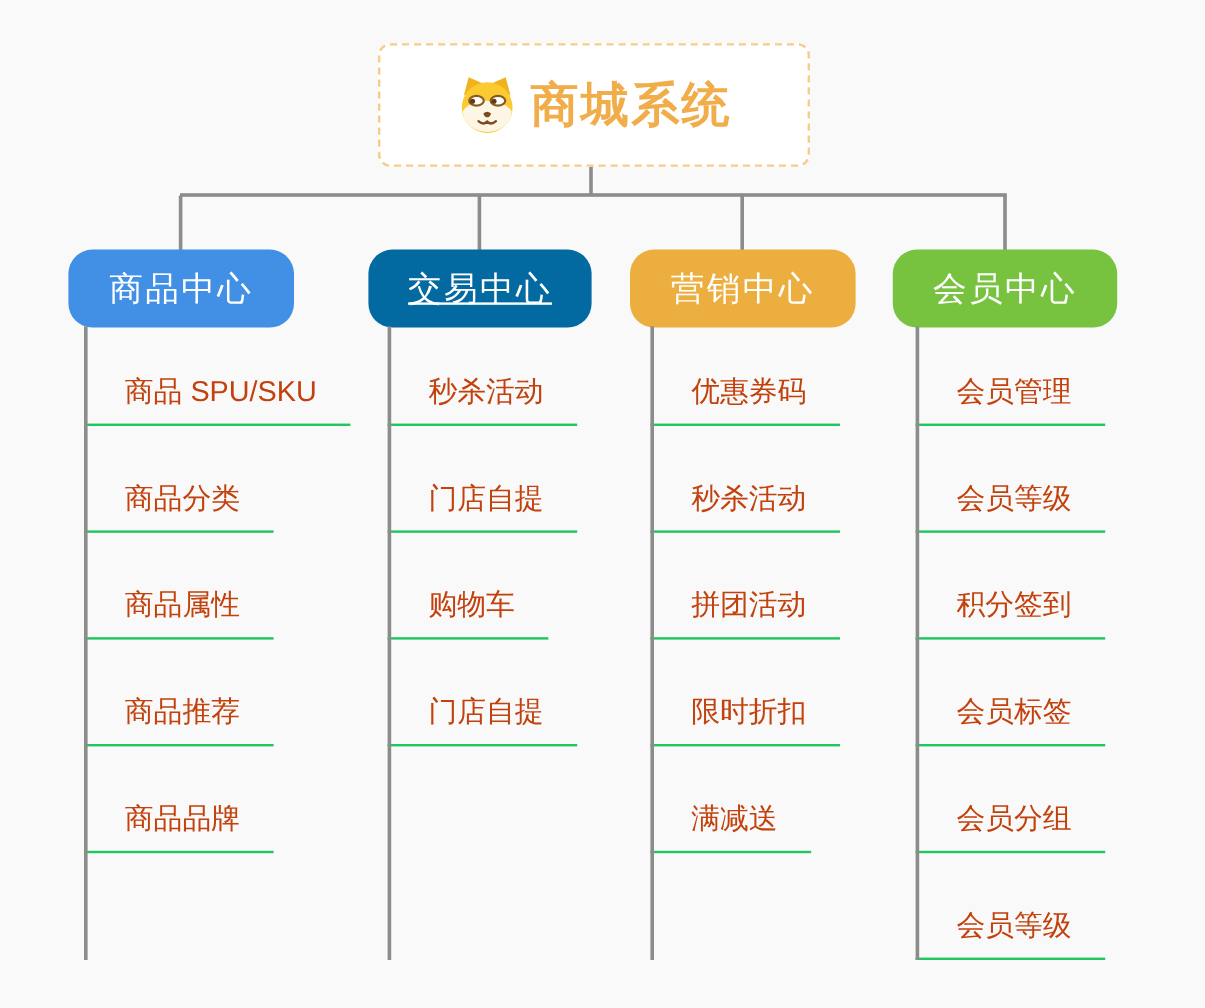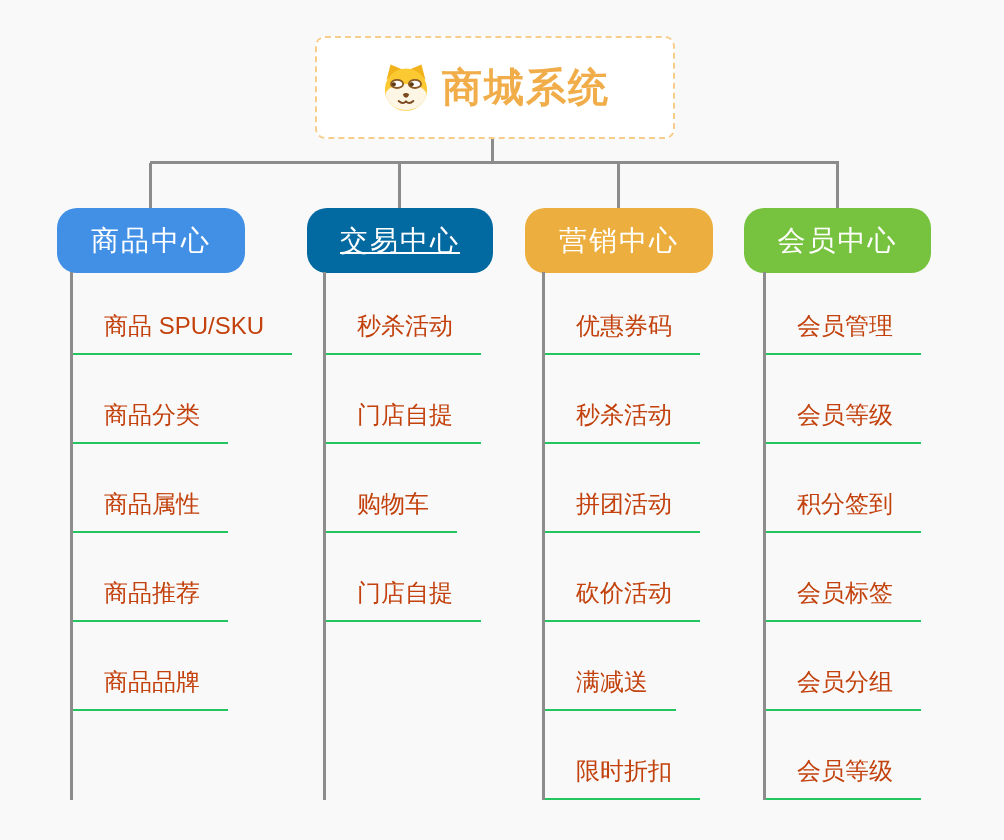--- a/index.html
+++ b/index.html
@@ -123,27 +123,24 @@
     <div class="leaf">
         <span class="leaf-label">优惠券码</span>
       </div>
     <div class="leaf">
         <span class="leaf-label">秒杀活动</span>
       </div>
     <div class="leaf">
         <span class="leaf-label">拼团活动</span>
       </div>
     <div class="leaf">
-        <span class="leaf-label">砍价活动</span>
+        <span class="leaf-label">限时折扣</span>
       </div>
     <div class="leaf">
         <span class="leaf-label">满减送</span>
-      </div>
-    <div class="leaf">
-        <span class="leaf-label">限时折扣</span>
       </div>
   </div>
 
   <div class="col col-4">
     <div class="leaf">
         <span class="leaf-label">会员管理</span>
       </div>
     <div class="leaf">
         <span class="leaf-label">会员等级</span>
       </div>

